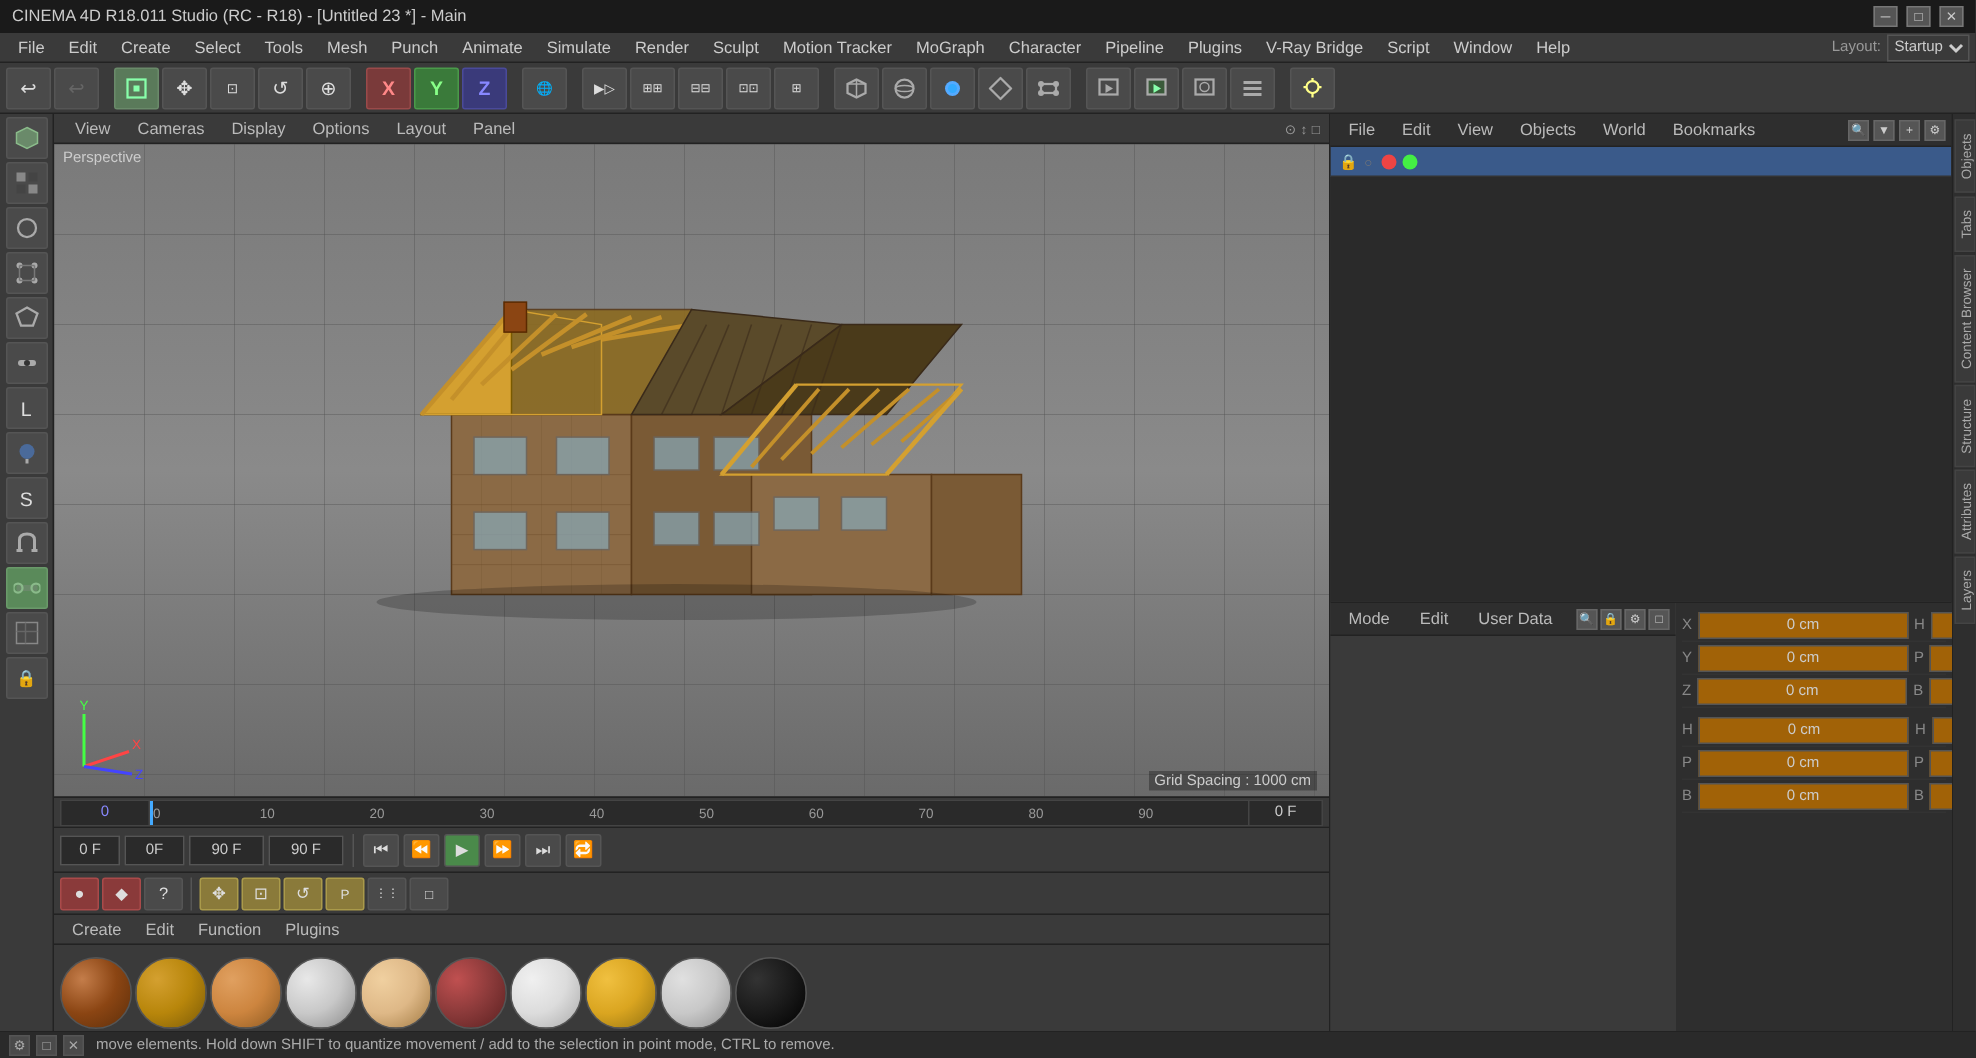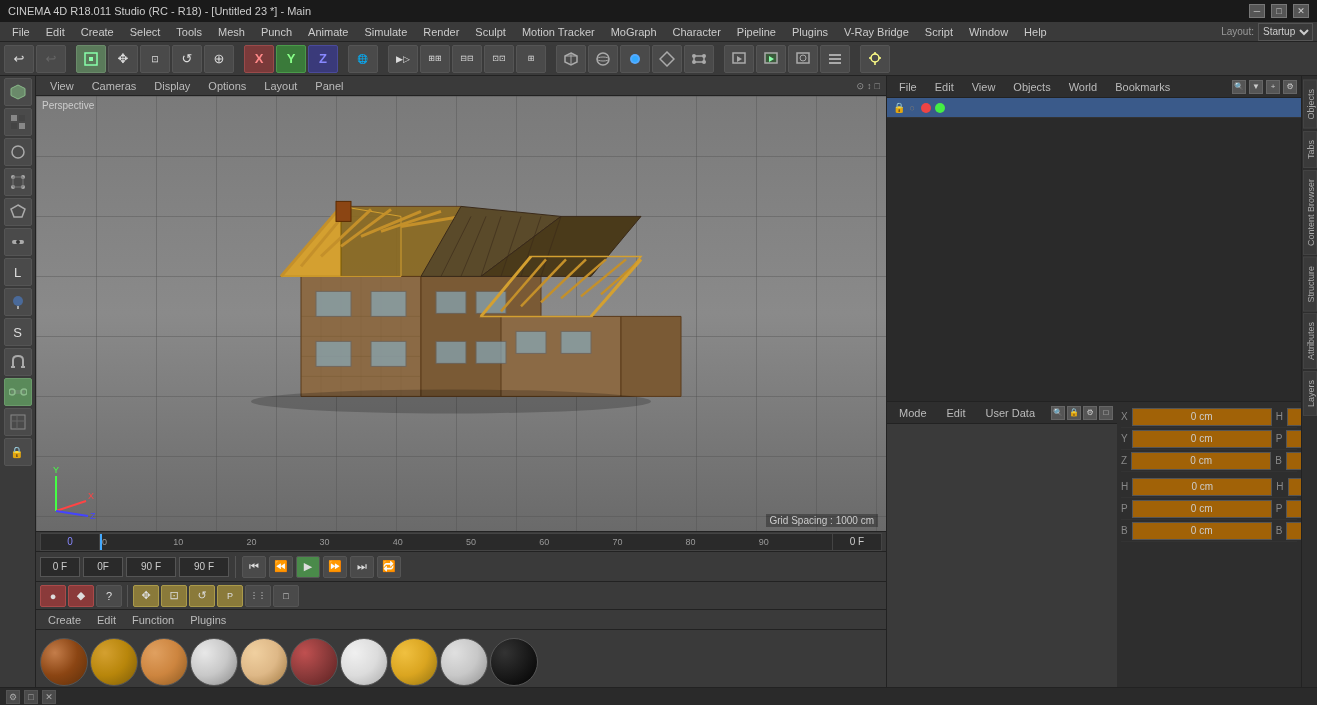--- a/index.html
+++ b/index.html
@@ -1013,13 +1013,14 @@
   </div>
 
 </div>
 
 <div id="status-bar">
   <div id="bottom-left-icons">
     <div class="bottom-icon">⚙</div>
     <div class="bottom-icon">□</div>
     <div class="bottom-icon">✕</div>
   </div>
+  <span>move elements. Hold down SHIFT to quantize movement / add to the selection in point mode, CTRL to remove.</span>
 </div>
 
 </body></html>

